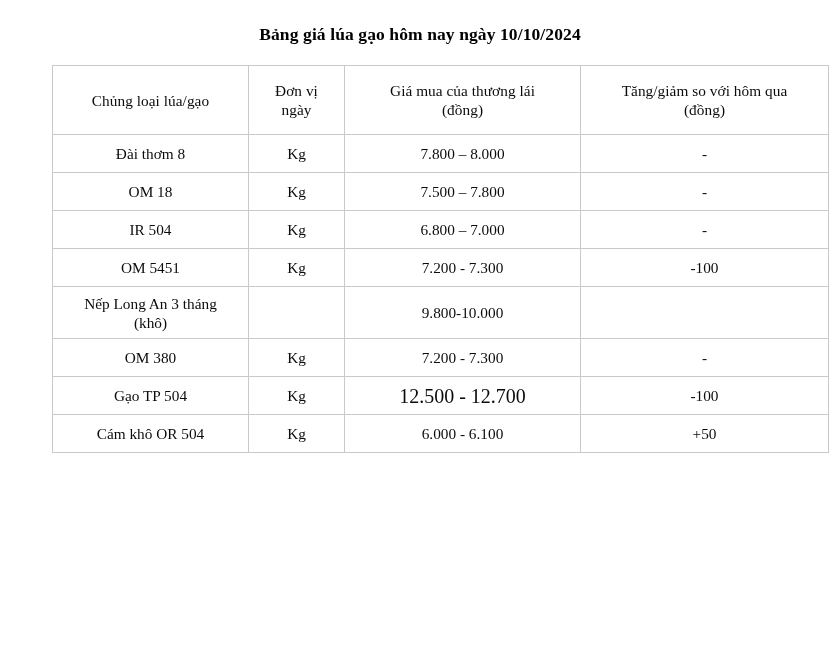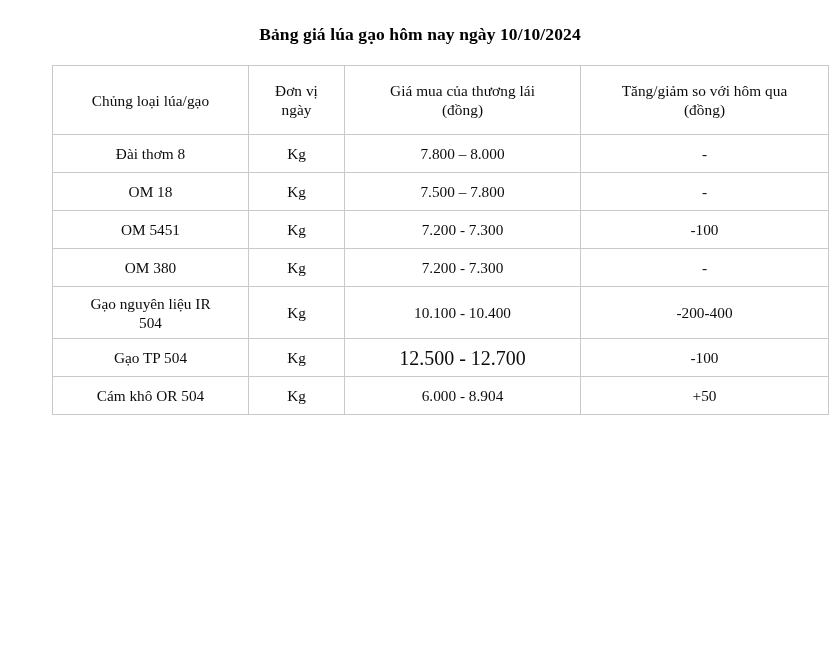--- a/index.html
+++ b/index.html
@@ -138,61 +138,67 @@
           <td class="delta">-</td>
         </tr>
 
         <tr>
           <td class="name">OM 18</td>
           <td class="unit">Kg</td>
           <td class="price">7.500 – 7.800</td>
           <td class="delta">-</td>
         </tr>
 
+        <tr>
+          <td class="name">IR 504</td>
+          <td class="unit">Kg</td>
+          <td class="price">6.800 – 7.000</td>
+          <td class="delta">-</td>
+        </tr>
 
         <tr>
           <td class="name">OM 5451</td>
           <td class="unit">Kg</td>
           <td class="price">7.200 - 7.300</td>
           <td class="delta">-100</td>
         </tr>
 
 
 
-
-        <tr>
-          <td class="name">OM 380</td>
-          <td class="unit">Kg</td>
-          <td class="price">7.200 - 7.300</td>
-          <td class="delta">-</td>
-        </tr>
-
         <tr class="tall">
           <td class="name">
-            <span>Gạo nguyên liệu IR</span>
-            <br>
-            <span>504</span>
+            <span>Nếp Long An 3 tháng</span>
+            <br>
+            <span>(khô)</span>
           </td>
-          <td class="unit">Kg</td>
-          <td class="price">10.100 - 10.400</td>
-          <td class="delta">-200-400</td>
-        </tr>
+          <td class="unit empty"></td>
+          <td class="price">9.800-10.000</td>
+          <td class="delta empty"></td>
+        </tr>
+
+        <tr>
+          <td class="name">OM 380</td>
+          <td class="unit">Kg</td>
+          <td class="price">7.200 - 7.300</td>
+          <td class="delta">-</td>
+        </tr>
+
 
         <tr>
           <td class="name">Gạo TP 504</td>
           <td class="unit">Kg</td>
           <td class="price big">12.500 - 12.700</td>
           <td class="delta">-100</td>
         </tr>
 
 
         <tr>
           <td class="name">Cám khô OR 504</td>
           <td class="unit">Kg</td>
-          <td class="price">6.000 - 8.904</td>
+          <td class="price">6.000 - 6.100</td>
           <td class="delta">+50</td>
         </tr>
 
       </tbody>
     </table>
   </div>
 
 </div>
 
 </body></html>

